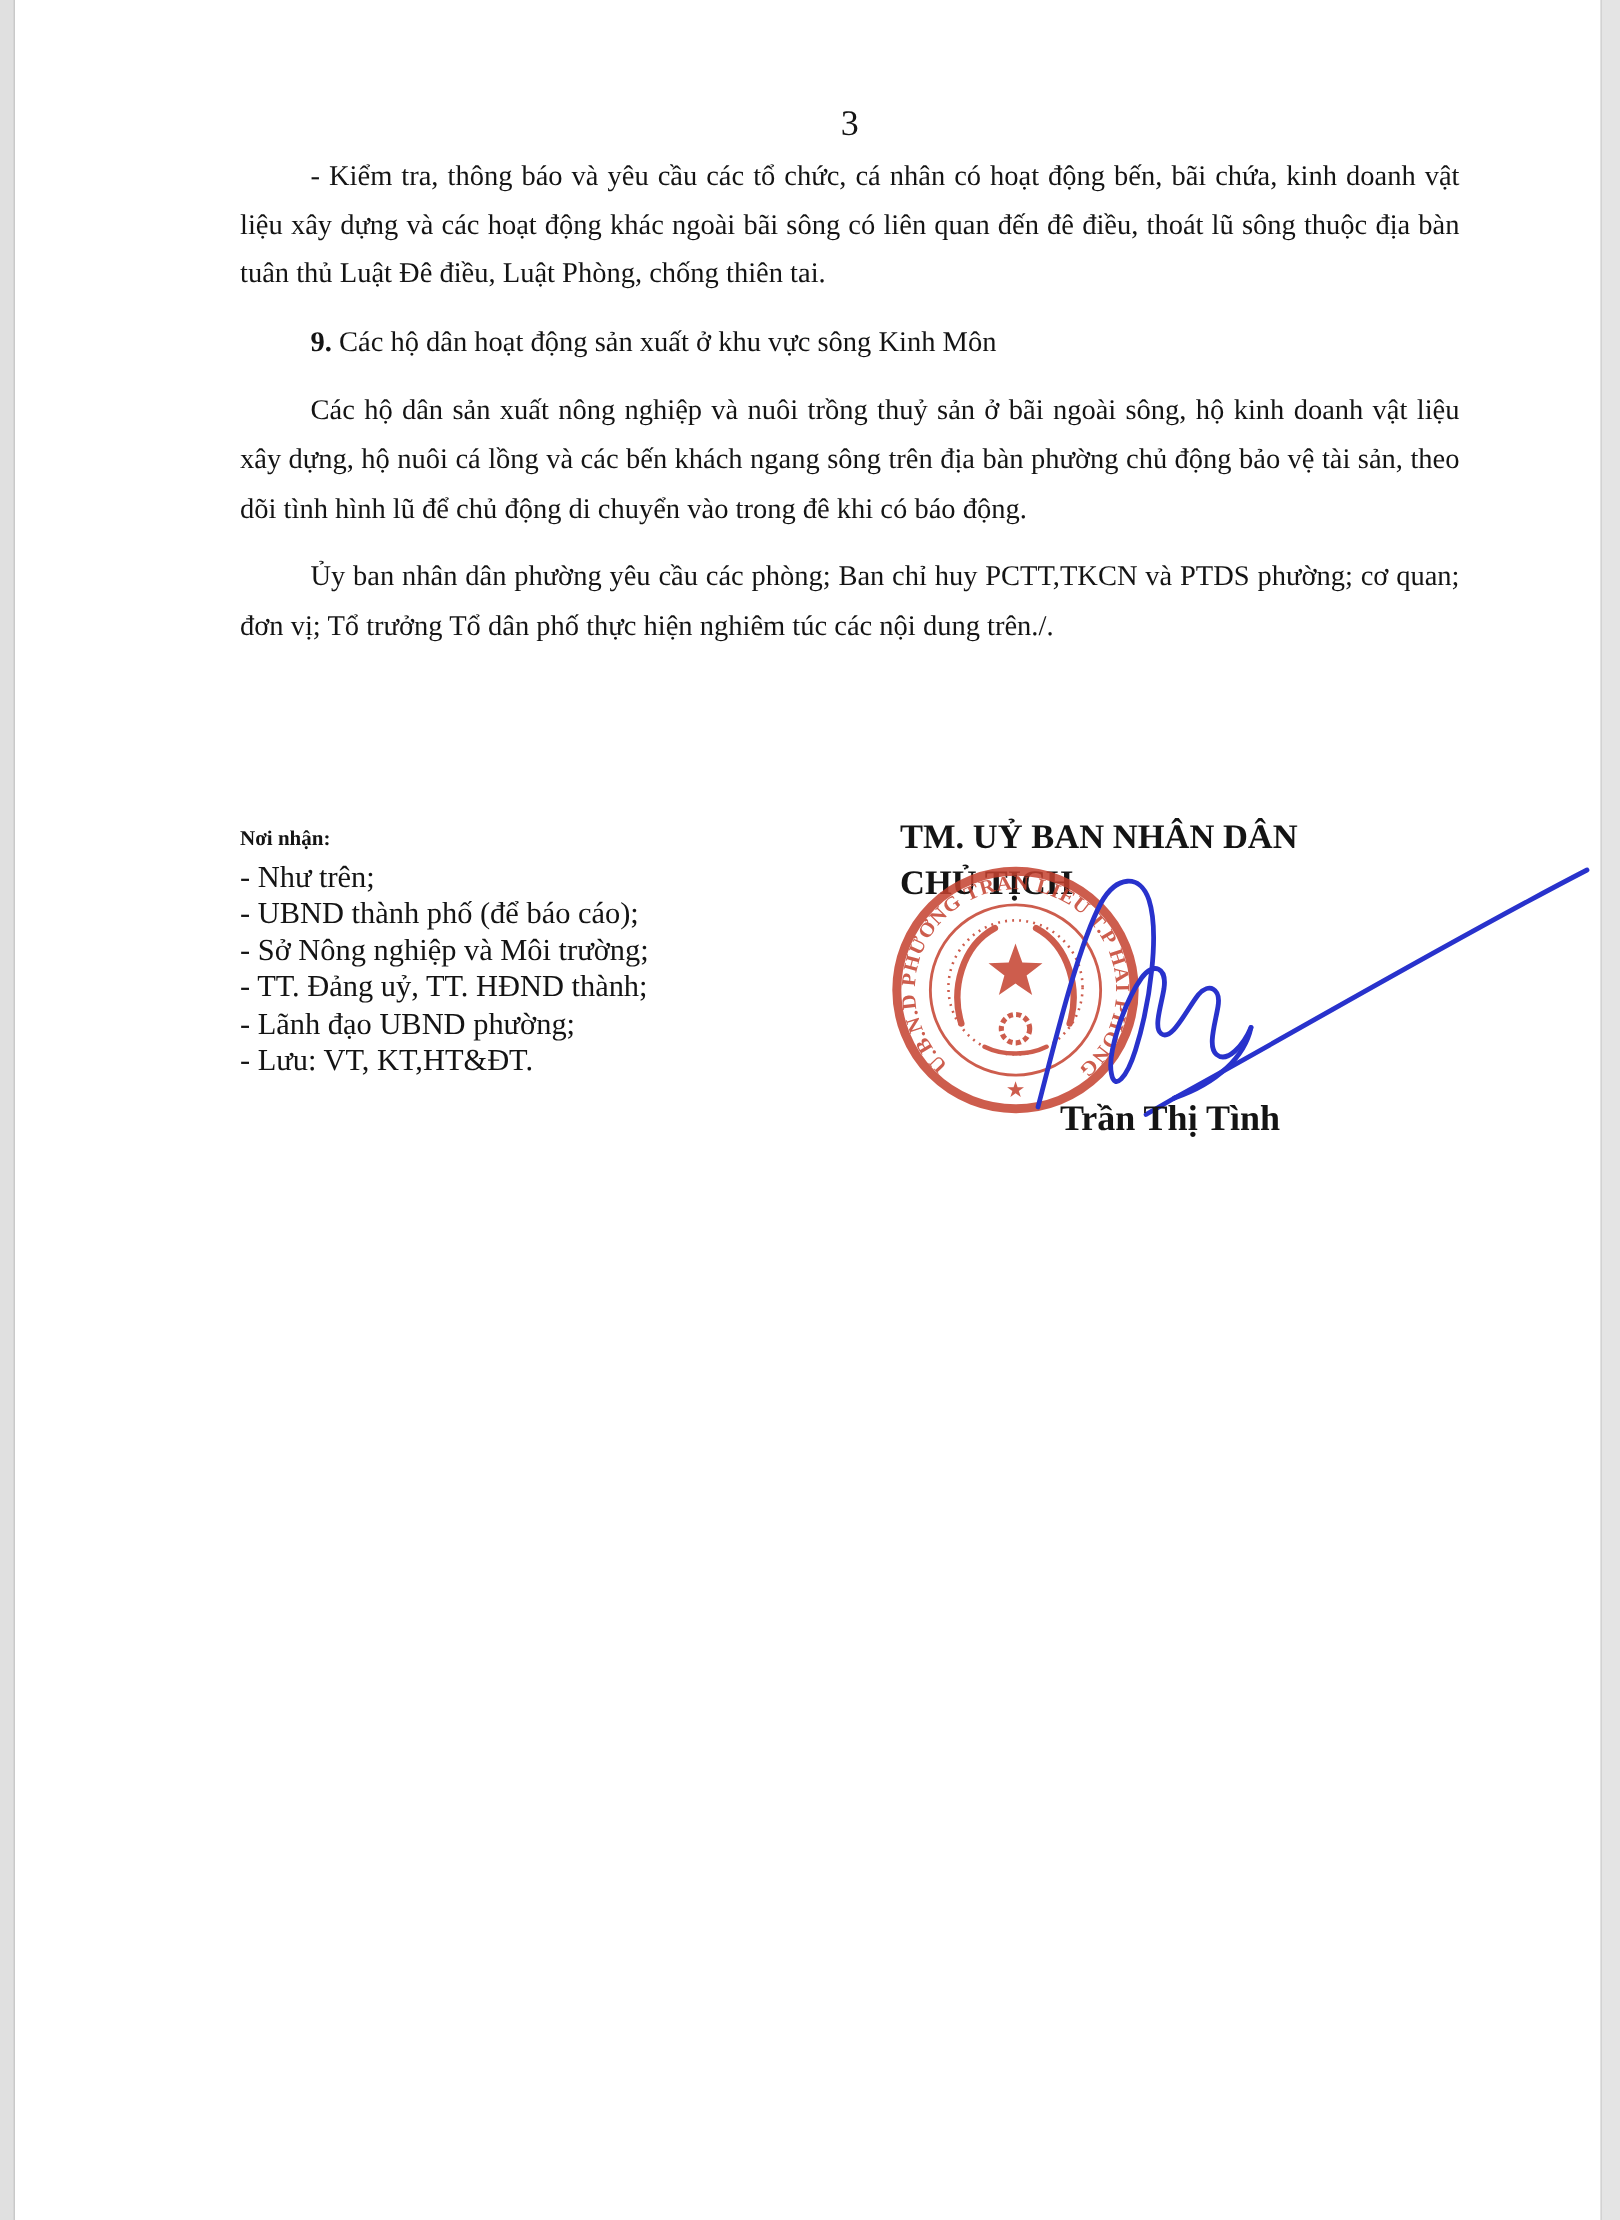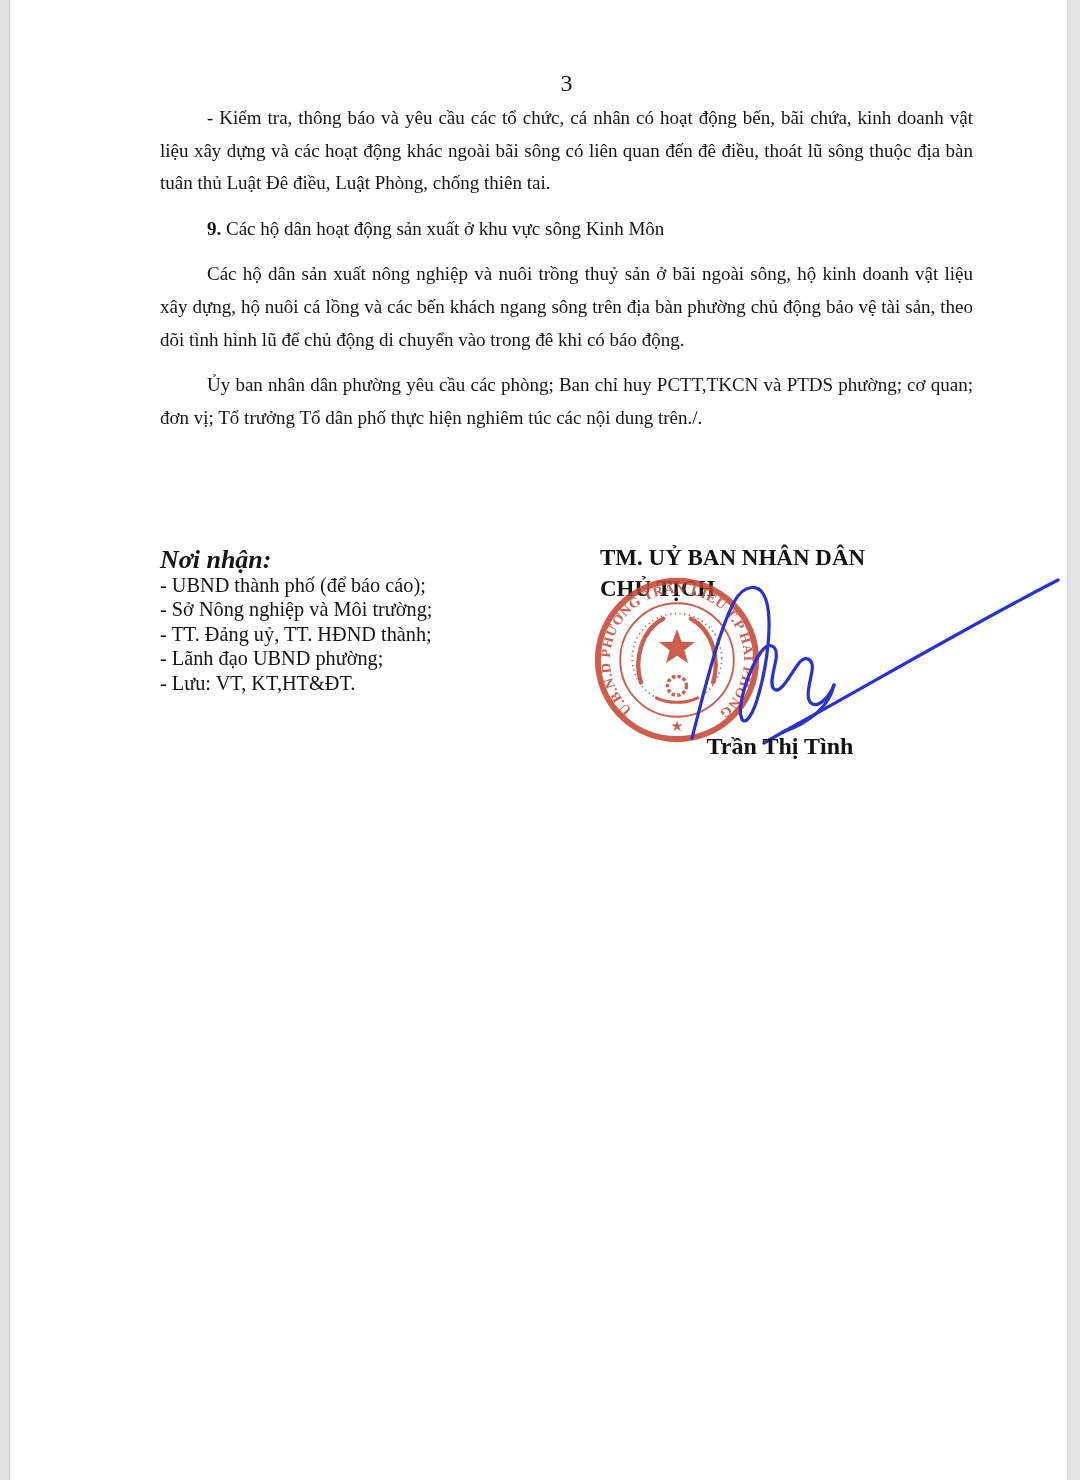--- a/index.html
+++ b/index.html
@@ -31,21 +31,21 @@
     margin:13px 0 0 0;
     font-size:19px;line-height:32.6px;
     text-align:justify;text-indent:47px;
   }
   .text-column p.first{margin-top:0;}
   .sec-num{font-weight:bold;}
   .recipients{
     position:absolute;left:160px;top:547px;width:420px;
   }
   .recipients-label{
-    font-weight:bold;font-style:italic;font-size:26px;line-height:26px;
+    font-weight:bold;font-size:14px;line-height:26px;
   }
   .recipient-item{
     font-size:20.3px;line-height:24.4px;
   }
   .sign-block{
     position:absolute;left:600px;top:544px;width:345px;text-align:left;
   }
   .sign-authority{font-weight:bold;font-size:23px;line-height:28px;}
   .sign-title{font-weight:bold;font-size:23px;line-height:28px;margin-top:3px;}
   .signer-name{
@@ -73,20 +73,21 @@
 
   <div class="text-column">
     <p class="first">- Kiểm tra, thông báo và yêu cầu các tổ chức, cá nhân có hoạt động bến, bãi chứa, kinh doanh vật liệu xây dựng và các hoạt động khác ngoài bãi sông có liên quan đến đê điều, thoát lũ sông thuộc địa bàn tuân thủ Luật Đê điều, Luật Phòng, chống thiên tai.</p>
     <p><span class="sec-num">9.</span><span> Các hộ dân hoạt động sản xuất ở khu vực sông Kinh Môn</span></p>
     <p>Các hộ dân sản xuất nông nghiệp và nuôi trồng thuỷ sản ở bãi ngoài sông, hộ kinh doanh vật liệu xây dựng, hộ nuôi cá lồng và các bến khách ngang sông trên địa bàn phường chủ động bảo vệ tài sản, theo dõi tình hình lũ để chủ động di chuyển vào trong đê khi có báo động.</p>
     <p>Ủy ban nhân dân phường yêu cầu các phòng; Ban chỉ huy PCTT,TKCN và PTDS phường; cơ quan; đơn vị; Tổ trưởng Tổ dân phố thực hiện nghiêm túc các nội dung trên./.</p>
   </div>
 
   <div class="recipients">
     <div class="recipients-label">Nơi nhận:</div>
+    <div class="recipient-item">- Như trên;</div>
     <div class="recipient-item">- UBND thành phố (để báo cáo);</div>
     <div class="recipient-item">- Sở Nông nghiệp và Môi trường;</div>
     <div class="recipient-item">- TT. Đảng uỷ, TT. HĐND thành;</div>
     <div class="recipient-item">- Lãnh đạo UBND phường;</div>
     <div class="recipient-item">- Lưu: VT, KT,HT&amp;ĐT.</div>
   </div>
 
   <div class="sign-block">
     <div class="sign-authority">TM. UỶ BAN NHÂN DÂN</div>
     <div class="sign-title">CHỦ TỊCH</div>

